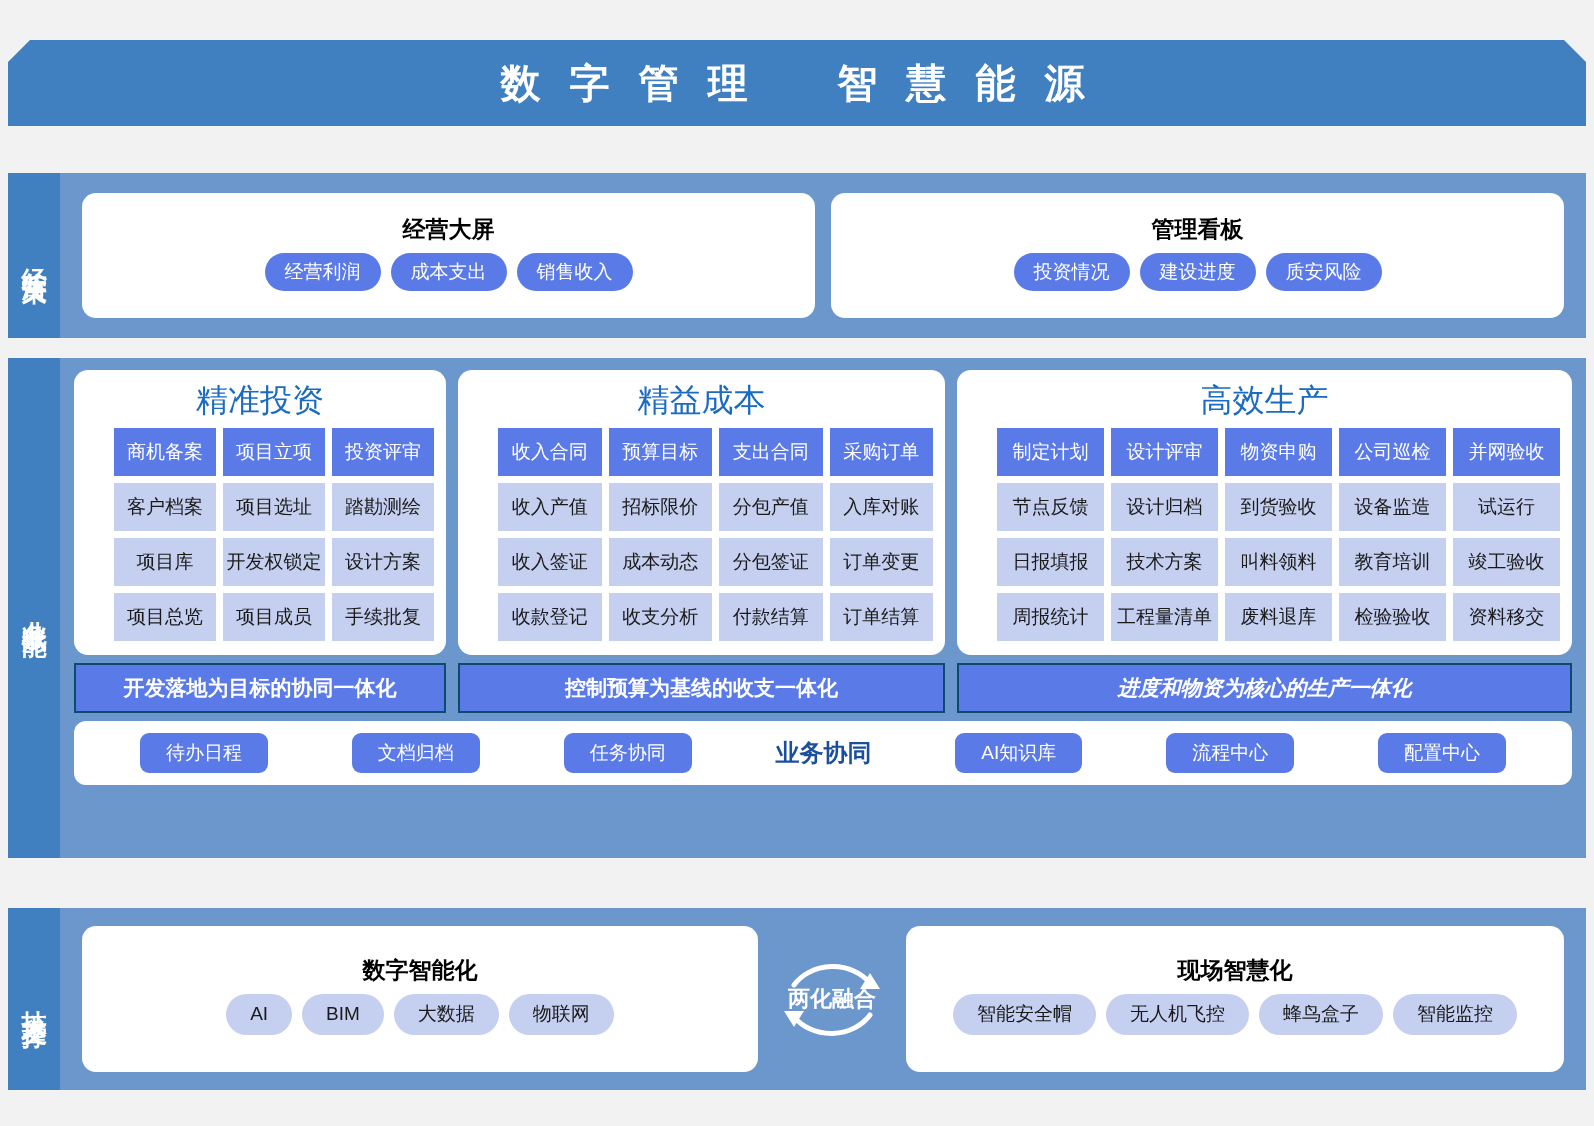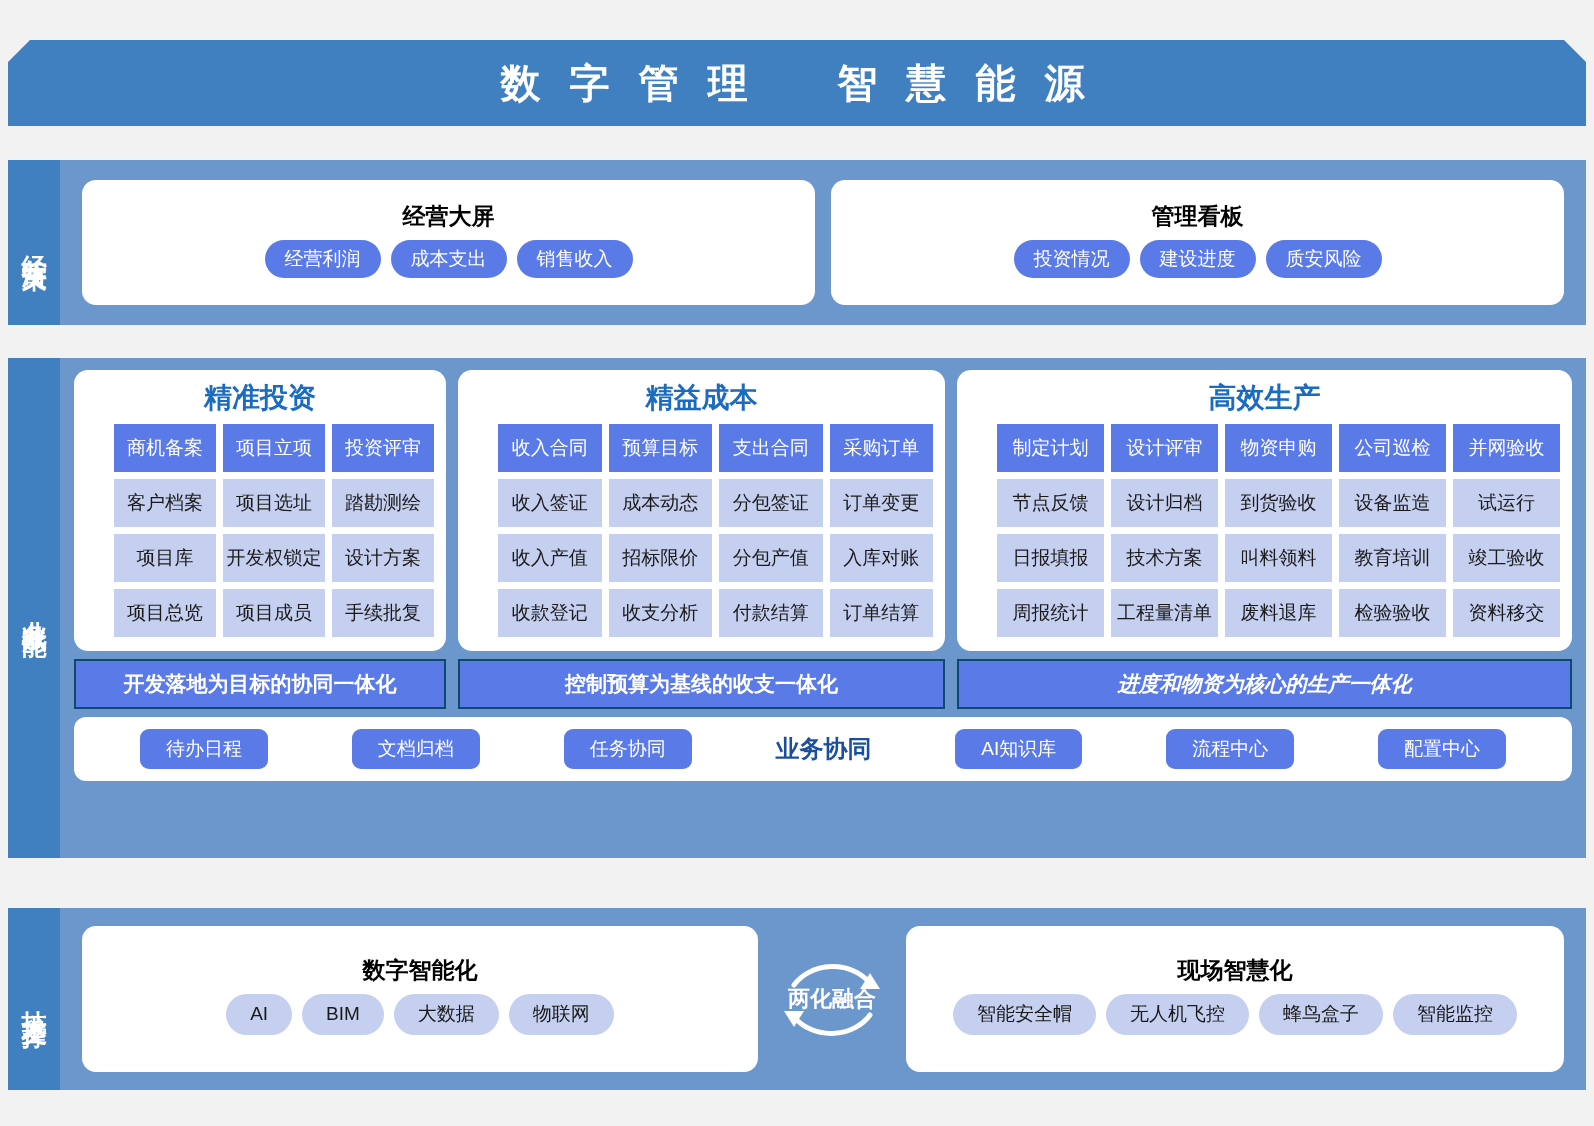--- a/index.html
+++ b/index.html
@@ -31,21 +31,21 @@
   }
   .tier-label {
     width: 52px; flex: 0 0 52px; background: #4180c0;
     display: flex; align-items: center; justify-content: center;
     color: #ffffff; font-size: 25px; font-weight: bold; line-height: 1.18;
     writing-mode: vertical-rl; text-orientation: upright; letter-spacing: 4px;
   }
   .tier-body { flex: 1 1 auto; display: flex; flex-direction: column; }
 
   
-  .tier1 { top: 160px; width: 1578px; height: 165px; justify-content: flex-end; }
+  .tier1 { top: 173px; width: 1578px; height: 165px; justify-content: flex-end; }
   .tier1 .tier-body { flex-direction: row; gap: 16px; padding: 20px 22px; }
   .panel-white {
     background: #ffffff; border-radius: 14px; flex: 1 1 0;
     display: flex; flex-direction: column; align-items: center;
     padding: 12px 10px 14px; justify-content: center;
   }
   .panel-title {
     color: #000000; font-size: 23px; font-weight: bold; margin-bottom: 12px; line-height: 1;
   }
   .pill-row { display: flex; gap: 10px; justify-content: center; }
@@ -60,21 +60,21 @@
 
   .cols { display: flex; gap: 12px; align-items: stretch; }
   .col-card {
     background: #ffffff; border-radius: 14px; padding: 10px 12px 14px;
     display: flex; flex-direction: column;
   }
   .col-card.c1 { flex: 0 0 372px; }
   .col-card.c2 { flex: 0 0 487px; }
   .col-card.c3 { flex: 1 1 auto; }
   .col-title {
-    text-align: center; color: #1b6bc0; font-size: 28px; font-weight: bold;
+    text-align: center; color: #1b6bc0; font-size: 32px; font-weight: normal;
     margin: 4px 0 12px; line-height: 1;
   }
   .grid { display: flex; flex-direction: column; gap: 7px; margin-left: 28px; }
   .grid-row { display: grid; gap: 7px; }
   .grid-row.g3 { grid-template-columns: repeat(3, 1fr); }
   .grid-row.g4 { grid-template-columns: repeat(4, 1fr); }
   .grid-row.g5 { grid-template-columns: repeat(5, 1fr); }
   .cell {
     display: flex; align-items: center; justify-content: center;
     height: 48px; font-size: 19px; line-height: 1.1; white-space: nowrap;
@@ -202,30 +202,30 @@
         <div class="col-card c2">
           <div class="col-title">精益成本</div>
           <div class="grid">
             <div class="grid-row g4">
               <div class="cell head">收入合同</div>
               <div class="cell head">预算目标</div>
               <div class="cell head">支出合同</div>
               <div class="cell head">采购订单</div>
             </div>
             <div class="grid-row g4">
+              <div class="cell body">收入产值</div>
+              <div class="cell body">招标限价</div>
+              <div class="cell body">分包产值</div>
+              <div class="cell body">入库对账</div>
+            </div>
+            <div class="grid-row g4">
               <div class="cell body">收入签证</div>
               <div class="cell body">成本动态</div>
               <div class="cell body">分包签证</div>
               <div class="cell body">订单变更</div>
-            </div>
-            <div class="grid-row g4">
-              <div class="cell body">收入产值</div>
-              <div class="cell body">招标限价</div>
-              <div class="cell body">分包产值</div>
-              <div class="cell body">入库对账</div>
             </div>
             <div class="grid-row g4">
               <div class="cell body">收款登记</div>
               <div class="cell body">收支分析</div>
               <div class="cell body">付款结算</div>
               <div class="cell body">订单结算</div>
             </div>
           </div>
         </div>
 

